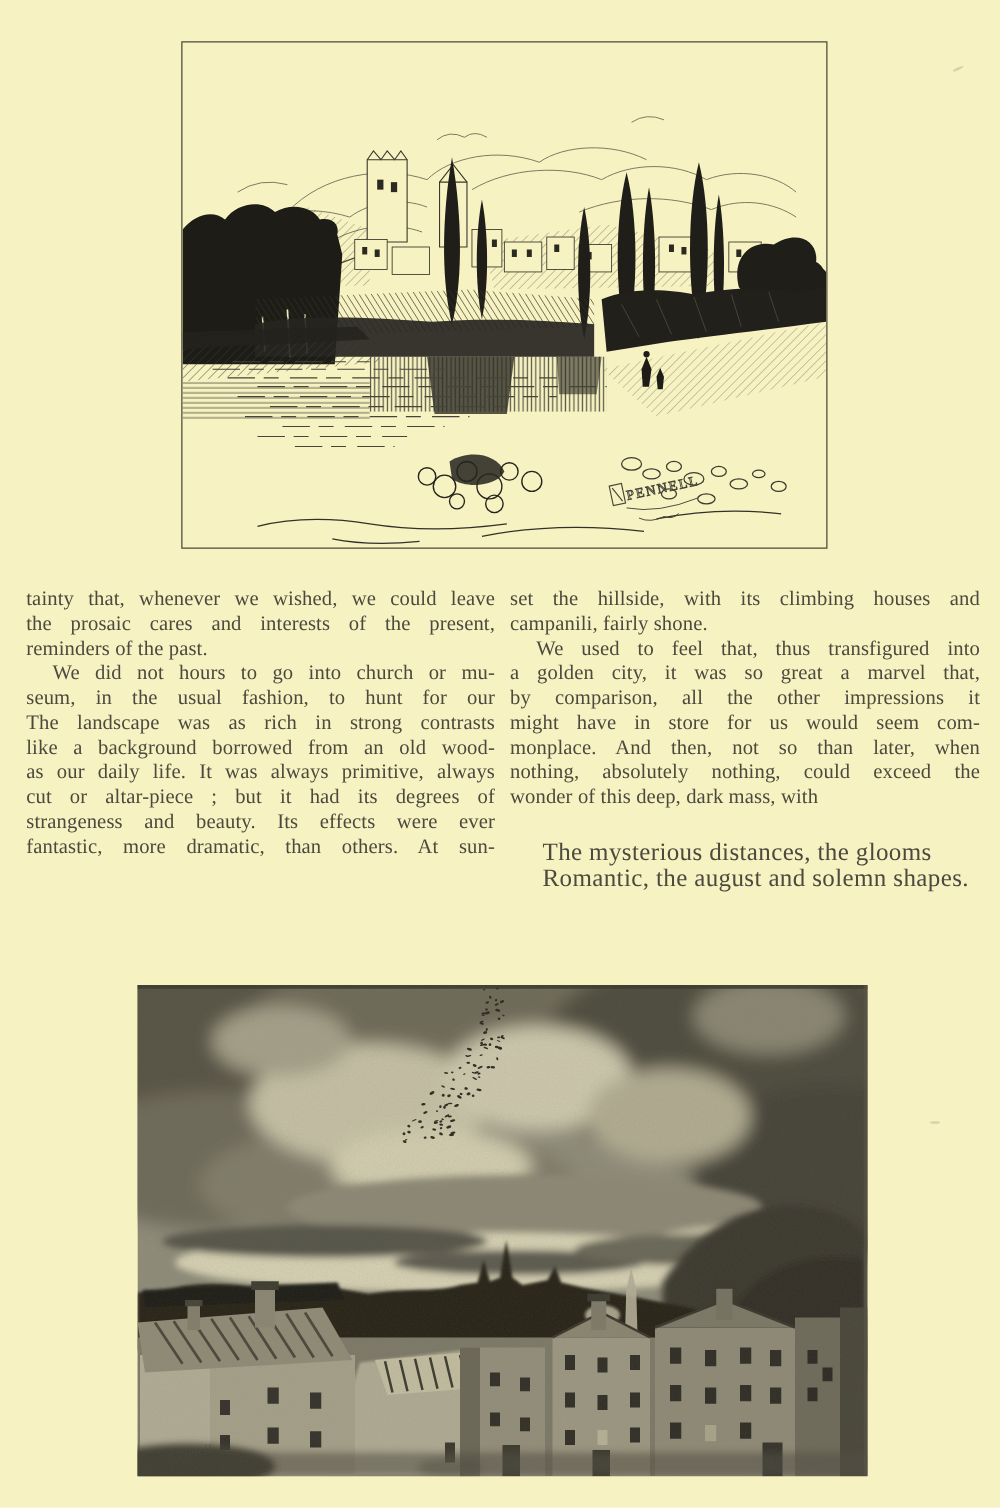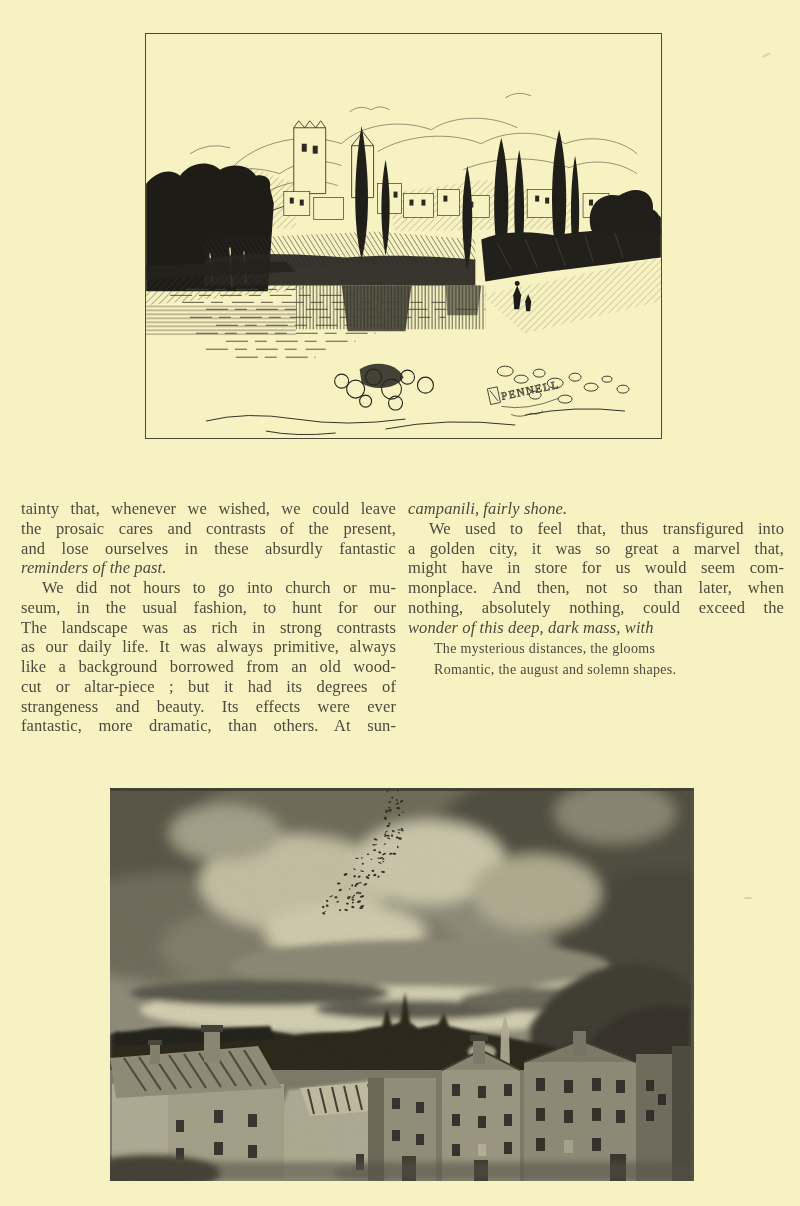--- a/index.html
+++ b/index.html
@@ -5,28 +5,28 @@
   html,body{margin:0;padding:0;}
   body{width:800px;height:1206px;overflow:hidden;font-family:"Liberation Serif",serif;}
   .page{position:relative;width:800px;height:1206px;background:#f7f2c1;overflow:hidden;}
 
   
   .top-figure{position:absolute;left:145px;top:33px;width:517px;height:406px;
     box-sizing:border-box;border:1px solid #4b4a3a;margin:0;padding:0;}
   .top-figure svg{display:block;width:100%;height:100%;}
 
   
-  .column{position:absolute;top:499px;color:#4c4a3f;font-size:16.5px;}
+  .column{position:absolute;top:469px;color:#4c4a3f;font-size:16.5px;}
   .col-left{left:21px;width:375px;}
   .col-right{left:408px;width:376px;}
   .tline{height:19.75px;line-height:19.75px;text-align:justify;text-align-last:justify;
     white-space:nowrap;letter-spacing:0.1px;}
-  .tline.end{text-align-last:left;font-style:italic;}
+  .tline.end{text-align-last:left;}
   .tline.indent{padding-left:21px;}
-  .verse{margin-top:1px;padding-left:26px;font-size:14px;}
+  .verse{margin-top:25px;padding-left:26px;font-size:20px;}
   .vline{height:21px;line-height:21px;letter-spacing:0.3px;}
 
   
   .bottom-figure{position:absolute;left:110px;top:788px;width:584px;height:393px;margin:0;padding:0;}
   .bottom-figure svg{display:block;width:100%;height:100%;}
 
   .speck{position:absolute;background:#b9b48e;border-radius:50%;opacity:.5;}
 </style>
 </head>
 <body>
@@ -185,37 +185,38 @@
         <path d="M0,10 h10 v16 h-10 Z M2,12 l6,12" stroke="#45443a" fill="none" stroke-width="0.9"></path>
         <text x="12" y="24" font-size="11" letter-spacing="1.5" fill="none" stroke="#45443a" stroke-width="0.7" font-family="Liberation Serif, serif">PENNELL</text>
         <path d="M10,30 q24,10 58,4 M18,40 q8,6 20,3 q6,4 12,0" stroke="#45443a" fill="none" stroke-width="0.7"></path>
       </g>
     </svg>
   </figure>
 
   <section>
     <div class="column col-left" id="col-left">
         <div class="tline">tainty that, whenever we wished, we could leave</div>
-        <div class="tline">the prosaic cares and contrasts of the present,</div>
-        <div class="tline">and lose ourselves in these absurdly fantastic</div>
+        <div class="tline">the prosaic cares and interests of the present,</div>
         <div class="tline end">reminders of the past.</div>
         <div class="tline indent">We did not hours to go into church or mu-</div>
         <div class="tline">seum, in the usual fashion, to hunt for our</div>
         <div class="tline">The landscape was as rich in strong contrasts</div>
+        <div class="tline">like a background borrowed from an old wood-</div>
         <div class="tline">as our daily life. It was always primitive, always</div>
-        <div class="tline">like a background borrowed from an old wood-</div>
         <div class="tline">cut or altar-piece ; but it had its degrees of</div>
         <div class="tline">strangeness and beauty. Its effects were ever</div>
         <div class="tline">fantastic, more dramatic, than others. At sun-</div>
       </div>
     <div class="column col-right">
       <div id="col-right-lines">
+          <div class="tline">set the hillside, with its climbing houses and</div>
           <div class="tline end">campanili, fairly shone.</div>
           <div class="tline indent">We used to feel that, thus transfigured into</div>
           <div class="tline">a golden city, it was so great a marvel that,</div>
+          <div class="tline">by comparison, all the other impressions it</div>
           <div class="tline">might have in store for us would seem com-</div>
           <div class="tline">monplace. And then, not so than later, when</div>
           <div class="tline">nothing, absolutely nothing, could exceed the</div>
           <div class="tline end">wonder of this deep, dark mass, with</div>
         </div>
       <div class="verse" id="verse">
           <div class="vline">The mysterious distances, the glooms</div>
           <div class="vline">Romantic, the august and solemn shapes.</div>
         </div>
     </div>

